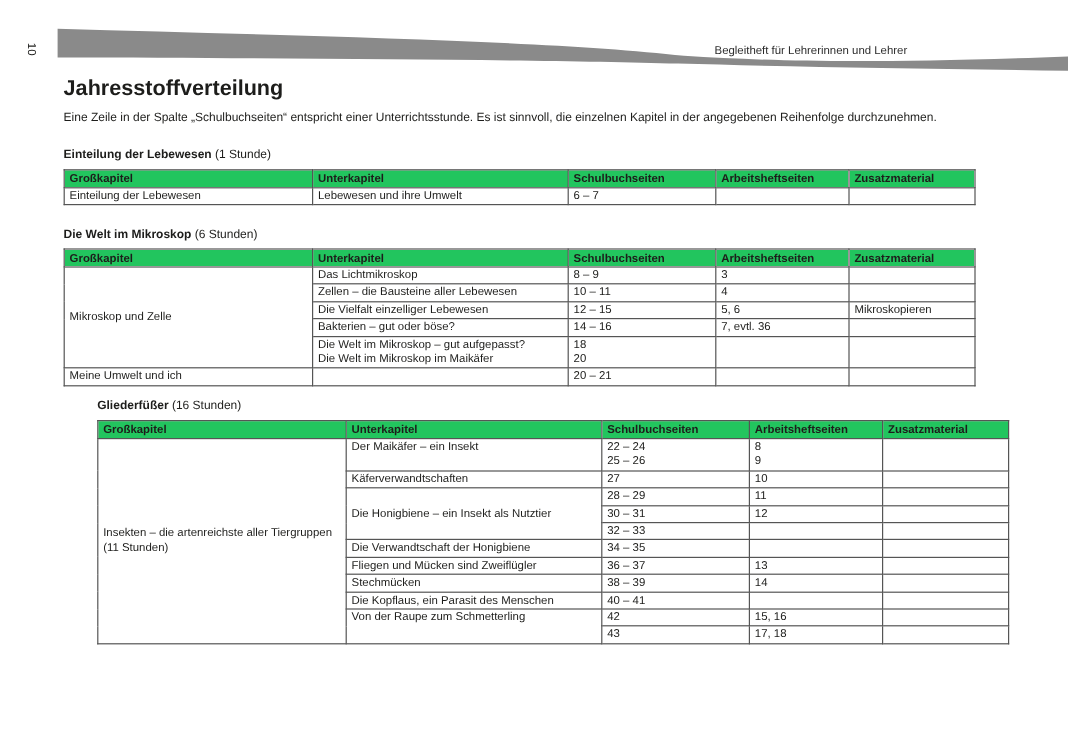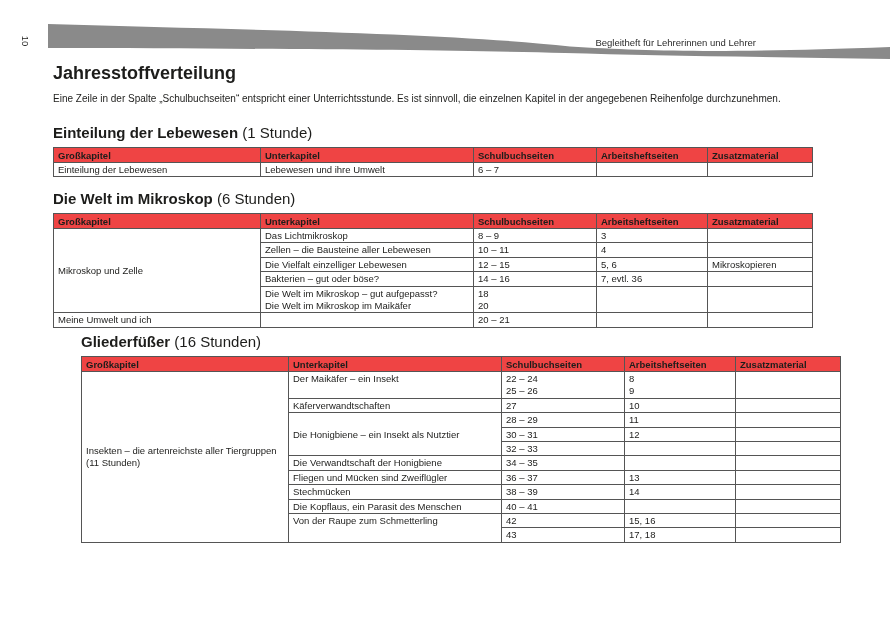--- a/index.html
+++ b/index.html
@@ -26,34 +26,34 @@
   .title {
     position: absolute; left: 53px; top: 63px; margin: 0;
     font-size: 18px; font-weight: bold; color: #1d1d1b;
     letter-spacing: 0px;
   }
   .intro {
     position: absolute; left: 53px; top: 93px; margin: 0;
     width: 780px; font-size: 10px; color: #1d1d1b;
   }
   .section { position: absolute; left: 53px; width: 760px; }
-  .section-heading { margin: 0 0 6px 0; font-size: 15px; font-weight: normal; }
+  .section-heading { margin: 0 0 6px 0; font-size: 10px; font-weight: normal; }
   .section-heading .bold { font-weight: bold; }
   table {
     border-collapse: collapse; table-layout: fixed; width: 759px;
     margin-top: 6px;
   }
   th, td {
     border: 1px solid #555555;
     font-size: 9.5px;
     padding: 1px 4px 0 4px;
     overflow: hidden;
   }
   th {
-    background: #ef4444;
+    background: #22c55e;
     text-align: left;
     font-weight: bold;
     height: 13px;
     color: #1d1d1b;
   }
   td {
     height: 11.5px;
     line-height: 12.4px;
     vertical-align: top;
     white-space: pre-line;

